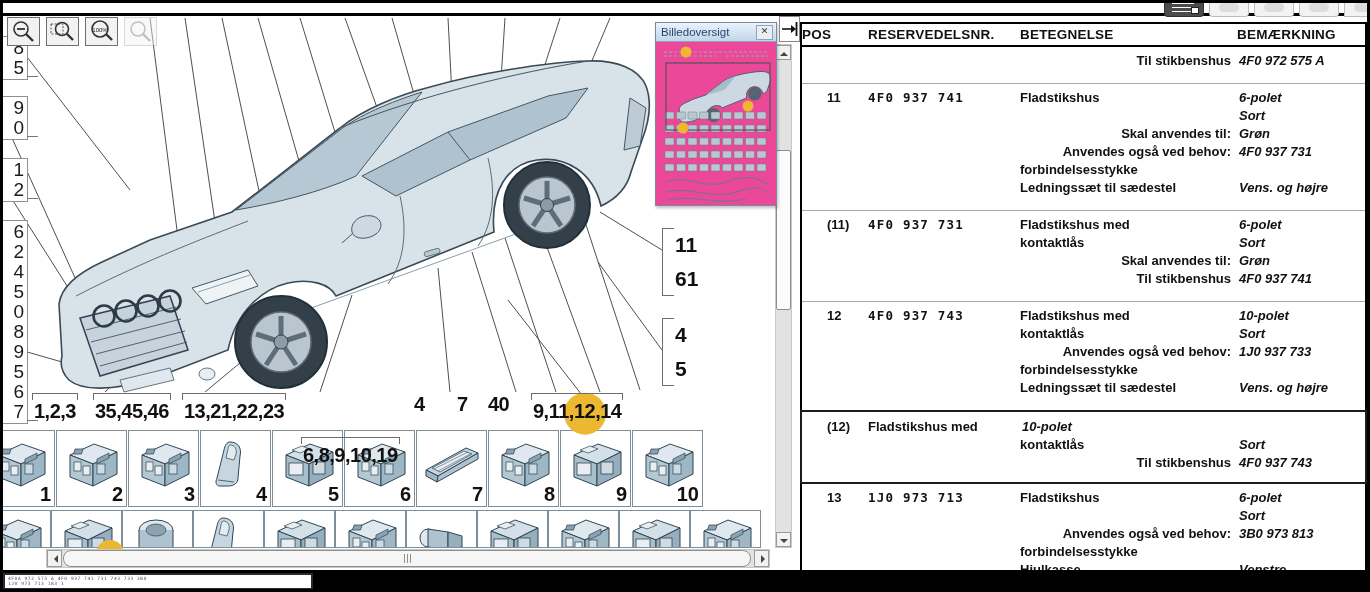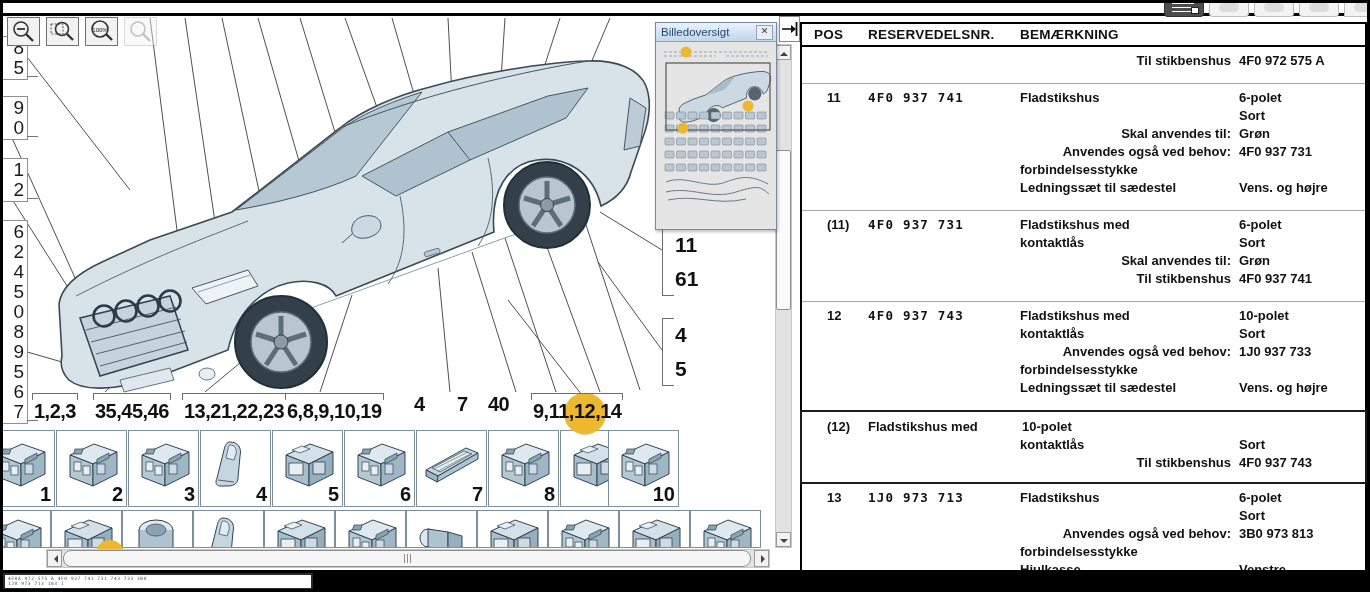--- a/index.html
+++ b/index.html
@@ -60,48 +60,48 @@
   .sbtn{position:absolute;left:0;width:15px;height:15px;background:#f2f2f2;border:1px solid #9a9a9a;box-sizing:border-box;}
   .arrow{position:absolute;width:0;height:0;border:4px solid transparent;}
   .vthumb{position:absolute;left:0;top:105px;width:15px;height:160px;background:#fbfbfb;border:1px solid #8f8f8f;box-sizing:border-box;border-radius:2px;}
   .hscroll{position:absolute;left:46px;top:549px;width:724px;height:19px;background:#e2e2e2;z-index:4;
            border:1px solid #c8c8c8;box-sizing:border-box;}
   .hthumb{position:absolute;left:16px;top:0px;width:688px;height:17px;background:#f6f6f6;border:1px solid #8f8f8f;
           box-sizing:border-box;border-radius:8px;display:flex;align-items:center;justify-content:center;gap:2px;}
   .hthumb i{display:block;width:1px;height:9px;background:#8f8f8f;}
 
   
-  .overview{position:absolute;left:655px;top:22px;width:122px;height:208px;background:#e5e5e5;
+  .overview{position:absolute;left:655px;top:22px;width:122px;height:184px;background:#ec4899;
             border:1px solid #7a8aa0;box-shadow:1px 2px 3px rgba(0,0,0,.25);z-index:10;box-sizing:border-box;}
   .ov-title{height:18px;background:linear-gradient(#eaf2fc,#c2d5ea);border-bottom:1px solid #8fa3bd;
             display:flex;align-items:center;padding:0 3px 0 5px;}
   .ov-title span{flex:1;font-size:11.5px;color:#23486e;}
   .ov-close{width:15px;height:13px;background:#e9eef5;border:1px solid #8fa3bd;font-size:9px;line-height:11px;
             text-align:center;color:#333;cursor:default;}
   .ov-body{position:relative;height:163px;overflow:hidden;}
 
   
   .splitter{position:absolute;left:779px;top:16px;width:21px;height:26px;background:#fff;border:1px solid #888;
             z-index:11;box-sizing:border-box;}
 
   
   .pane{position:absolute;left:800px;top:22px;width:567px;height:551px;background:#fff;
         border:2px solid #000;box-sizing:border-box;z-index:8;color:#111;}
   .thead{display:grid;grid-template-columns:66px 152px 217px 1fr;height:21px;align-items:center;
          border-bottom:2px solid #000;font-size:13.5px;font-weight:700;letter-spacing:.2px;}
-  .thead span:nth-child(1){padding-left:12px;}
+  .thead span:nth-child(1){}
   .rowgroup{padding:5px 0 13px 0;position:relative;}
   .rowgroup.sep{border-top:1px solid #a8a8a8;}
   .rowgroup.selected{border:2.5px solid #1c1c1c;margin:0 -2px;padding:6px 0 10px 0;}
   .tline{display:grid;grid-template-columns:66px 152px 217px 1fr;line-height:18px;font-size:13px;font-weight:700;}
   .tline .pos{padding-left:25px;}
   .tline .part{font-family:"DejaVu Sans Mono",monospace;font-size:12.5px;letter-spacing:1.2px;font-weight:700;}
   .tline .bet{padding-right:6px;}
   .tline .bet.right{text-align:right;}
-  .tline .bem{padding-left:2px;}
+  .tline .bem{padding-left:2px;font-style:italic;}
   .rowgroup.selected .part span{position:relative;z-index:1;display:inline-block;background:#ffff00;
         margin:-14px 0 0 -26px;padding:14px 18px 7px 26px;}
   .rowgroup.selected::after{content:"";position:absolute;left:-2px;right:-2px;top:-2.5px;height:0;
         border-top:2.5px solid #1c1c1c;z-index:3;}
 
   
   .bottomstrip{position:absolute;left:0;top:570px;width:1370px;height:22px;background:#000;z-index:12;}
   .footerbox{position:absolute;left:3px;top:3px;width:310px;height:17px;background:#fff;border:2px solid #2a2a2a;
              box-sizing:border-box;padding:1px 3px;overflow:hidden;}
   .footerbox div{font-size:4.5px;line-height:5px;color:#44506a;letter-spacing:.6px;white-space:nowrap;
@@ -333,21 +333,21 @@
         <div class="lbl">1,2,3</div>
       </div>
       <div class="bgroup" style="left: 95px;">
         <div class="bracket"></div>
         <div class="lbl">35,45,46</div>
       </div>
       <div class="bgroup" style="left: 184px;">
         <div class="bracket"></div>
         <div class="lbl">13,21,22,23</div>
       </div>
-      <div class="bgroup" style="left: 287px;">
+      <div class="bgroup" style="left: 303px; margin-top: 44px;">
         <div class="bracket"></div>
         <div class="lbl">6,8,9,10,19</div>
       </div>
       <div class="bgroup" style="left: 414px;">
         <div class="lbl">4</div>
       </div>
       <div class="bgroup" style="left: 457px;">
         <div class="lbl">7</div>
       </div>
       <div class="bgroup" style="left: 488px;">
@@ -418,21 +418,21 @@
           <use href="#sym-box"></use>
         </svg>
         <span class="num">8</span>
       </div>
       <div class="cell row1cell" style="left: 560px;">
         <svg width="56" height="48">
           <use href="#sym-boxB"></use>
         </svg>
         <span class="num">9</span>
       </div>
-      <div class="cell row1cell" style="left: 608px;">
+      <div class="cell row1cell" style="left: 632px;">
         <svg width="56" height="48">
           <use href="#sym-box"></use>
         </svg>
         <span class="num">10</span>
       </div>
     </div>
   <div id="thumbRow2">
       <div class="cell row2cell" style="left: -20px;">
         <svg width="56" height="48">
           <use href="#sym-box"></use>
@@ -608,20 +608,21 @@
         <line x1="2" y1="12" x2="12" y2="12" stroke="#111" stroke-width="1.6"></line>
       <polygon points="11,8 16,12 11,16" fill="#111"></polygon>
       <line x1="16.5" y1="5" x2="16.5" y2="19" stroke="#111" stroke-width="1.8"></line>
       </svg>
   </div>
 
   <div class="pane">
     <div class="thead">
       <span>POS</span>
       <span>RESERVEDELSNR.</span>
+      <span>BETEGNELSE</span>
       <span>BEMÆRKNING</span>
     </div>
     <div id="tableRows">
         <div class="rowgroup">
           <div class="tline">
             <span class="pos"></span>
             <span class="part"></span>
             <span class="bet right">Til stikbenshus</span>
             <span class="bem">4F0 972 575 A</span>
           </div>

